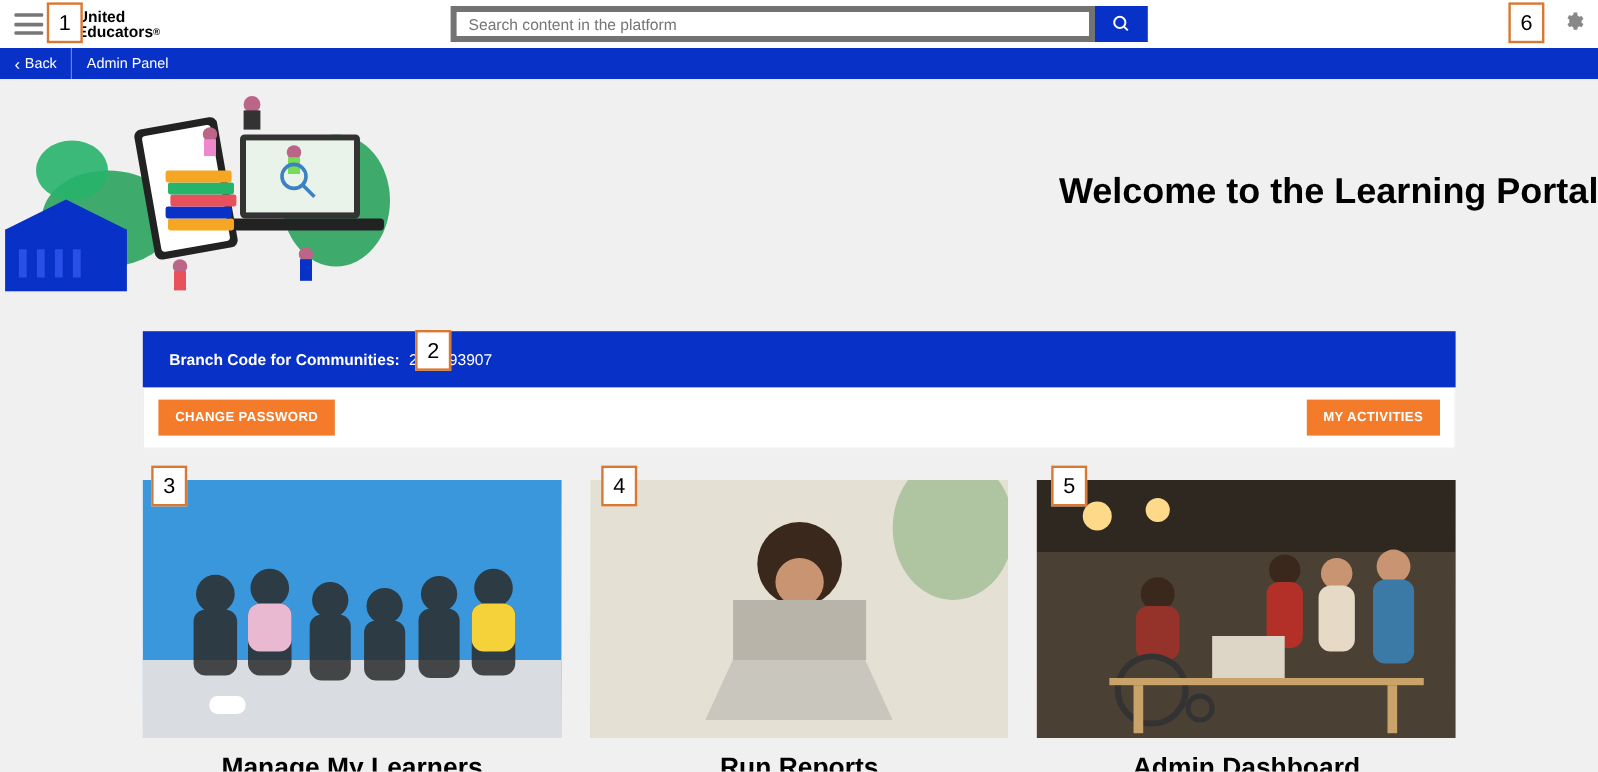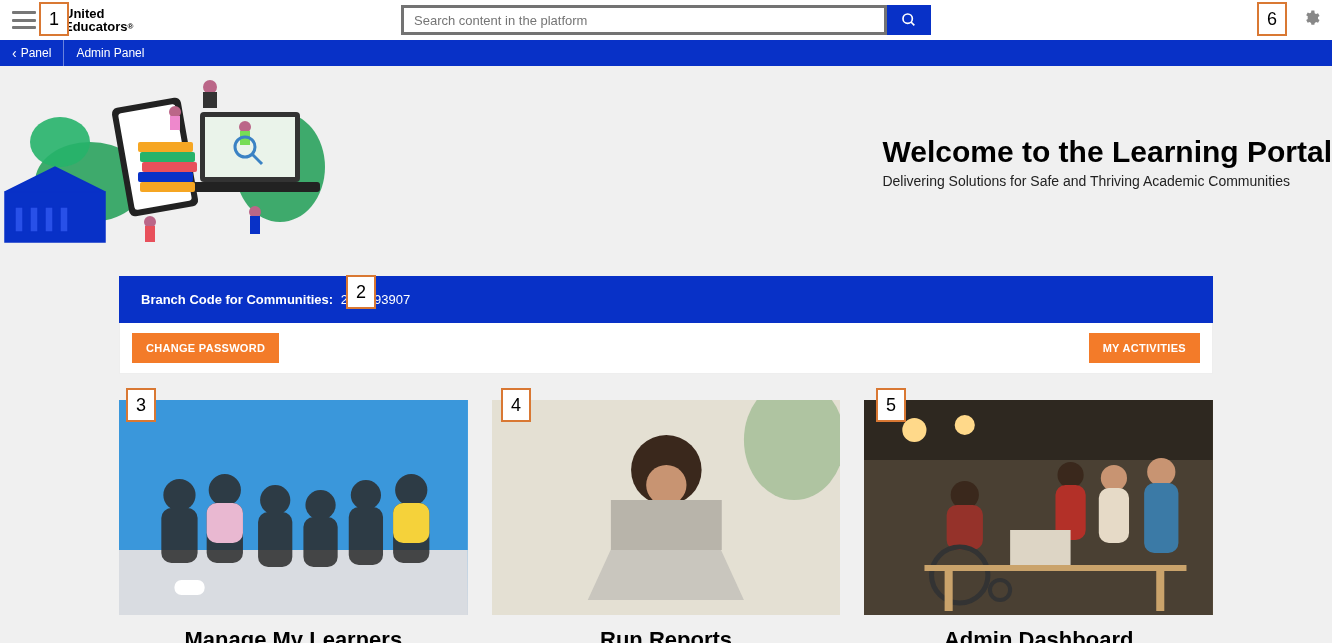--- a/index.html
+++ b/index.html
@@ -63,23 +63,23 @@
   font-size:8px;
   vertical-align: top;
 }
 .search-wrap {
   position: absolute;
   left: 50%;
   transform: translateX(-50%);
   display: flex;
 }
 .search-input {
-  width: 486px;
+  width: 537px;
   height: 30px;
-  border: 3px solid #737373;
+  border: 5px solid #737373;
   padding: 0 10px;
   font-size: 13px;
   outline: none;
 }
 .search-btn {
   width: 44px;
   height: 30px;
   background: #0831c7;
   border: none;
   display: flex;
@@ -262,21 +262,21 @@
   <div class="gear">
     <svg width="18" height="18" viewBox="0 0 24 24" fill="#888">
         <path d="M12 8a4 4 0 100 8 4 4 0 000-8zm9.4 4a7.6 7.6 0 00-.1-1.2l2.1-1.6-2-3.5-2.5 1a7.7 7.7 0 00-2-1.2L16.5 2h-4l-.4 2.5a7.7 7.7 0 00-2 1.2l-2.5-1-2 3.5 2.1 1.6A7.6 7.6 0 007.6 12c0 .4 0 .8.1 1.2L5.6 14.8l2 3.5 2.5-1c.6.5 1.3.9 2 1.2l.4 2.5h4l.4-2.5c.7-.3 1.4-.7 2-1.2l2.5 1 2-3.5-2.1-1.6c.1-.4.1-.8.1-1.2z"></path>
       </svg>
   </div>
 </div>
 
 <div class="bluebar">
   <div class="back-link">
     <span class="chev">‹</span>
-    <span>Panel</span>
+    <span>Back</span>
   </div>
   <div class="admin-panel-link">Admin Panel</div>
 </div>
 
 <div class="content">
 
   <div class="hero">
     <div class="hero-illustration">
       <svg class="illu-bg" viewBox="0 0 330 180">
 
@@ -316,21 +316,20 @@
         <rect x="250" y="144" width="10" height="18" fill="#0831c7"></rect>
         <circle cx="210" cy="15" r="7" fill="#b68"></circle>
         <rect x="203" y="20" width="14" height="16" fill="#333"></rect>
 
         <circle cx="245" cy="75" r="10" fill="none" stroke="#3b82c4" stroke-width="3"></circle>
         <line x1="252" y1="82" x2="262" y2="92" stroke="#3b82c4" stroke-width="3"></line>
       </svg>
     </div>
     <div class="hero-text">
       <h1>Welcome to the Learning Portal</h1>
-      <p>Delivering Solutions for Safe and Thriving Academic Communities</p>
     </div>
   </div>
 
   <div class="branch-bar">
     <span>Branch Code for Communities:</span>
     <span class="code">2278-93907</span>
   </div>
 
   <div class="actions-bar">
     <button class="orange-btn">CHANGE PASSWORD</button>

